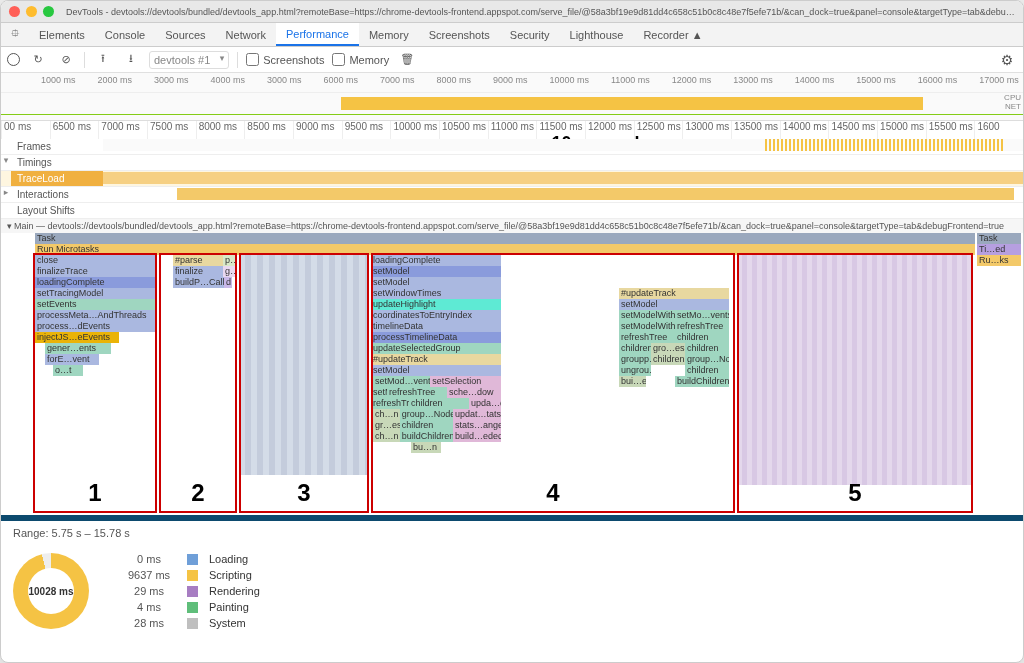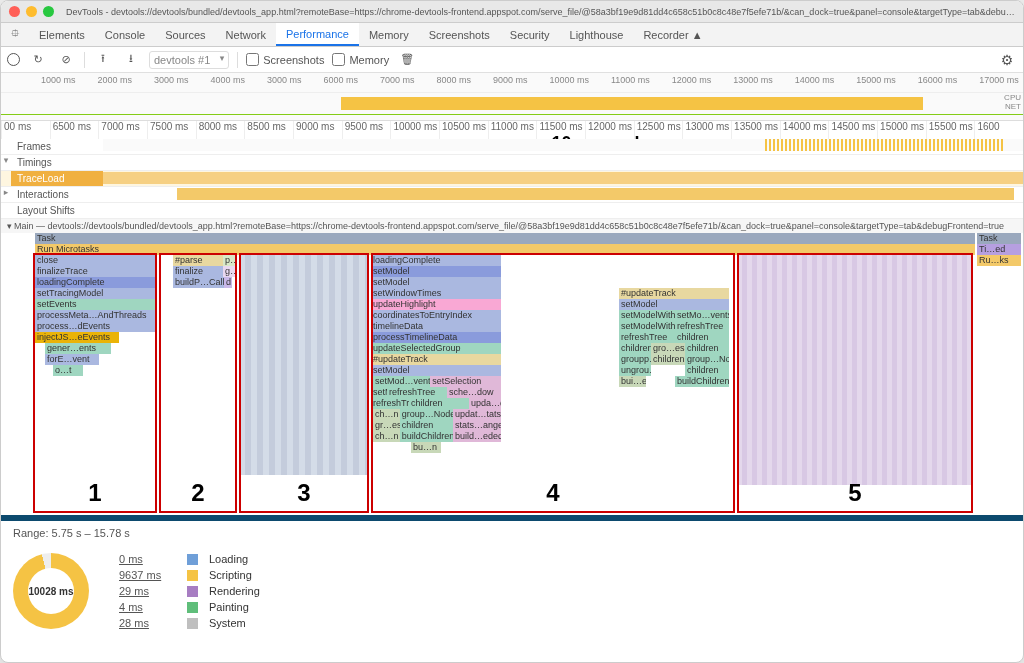--- a/index.html
+++ b/index.html
@@ -47,21 +47,21 @@
   .region-num { position: absolute; bottom: 4px; left: 50%; transform: translateX(-50%); font-size: 24px; font-weight: bold; color: #000; }
   .bottom-tabs { display: flex; height: 24px; border-bottom: 1px solid #ddd; background: #fff; font-size: 11px; }
   .btab { padding: 4px 12px; color: #555; cursor: pointer; }
   .btab.active { color: #1a73e8; border-bottom: 2px solid #1a73e8; }
   .summary-panel { padding: 8px 12px; display: flex; gap: 30px; align-items: flex-start; }
   .range-text { font-size: 11px; color: #555; margin: 6px 12px; }
   .donut { width: 76px; height: 76px; border-radius: 50%; background: conic-gradient(#f5c344 0 346deg, #eee 346deg 360deg); display: flex; align-items: center; justify-content: center; position: relative; }
   .donut::after { content: ""; position: absolute; width: 46px; height: 46px; background: #fff; border-radius: 50%; }
   .donut-text { position: relative; z-index: 1; font-size: 10px; font-weight: bold; }
   .legend { display: grid; grid-template-columns: 60px 14px auto; gap: 4px 8px; align-items: center; font-size: 11px; }
-  .legend .val { text-align: left; color: #555; text-decoration: underline; }
+  .legend .val { text-align: center; color: #555; }
   .swatch { width: 11px; height: 11px; }
   .frames-strip { height: 12px; position: relative; background: #fafafa; }
   .frames-y { position: absolute; top: 0; bottom: 0; background: repeating-linear-gradient(90deg,#f5c344 0 2px,#fafafa 2px 4px); }
 </style>
 </head>
 <body>
 
 <div class="window">
 
   <div class="titlebar">
@@ -238,21 +238,21 @@
       <div class="flame-row" style="background:#e8d8f0">g…</div>
     </div>
 
     <div class="flame-col" style="left:238px;width:130px;top:22px;background:repeating-linear-gradient(90deg,#d4dce8 0 6px,#c4ccdc 6px 12px);height:220px"></div>
 
     <div class="flame-col" style="left:370px;width:130px;top:22px">
       <div class="flame-row" style="background:#aab8e0">loadingComplete</div>
       <div class="flame-row" style="background:#8a9bdc">setModel</div>
       <div class="flame-row" style="background:#aab8e0">setModel</div>
       <div class="flame-row" style="background:#aab8e0">setWindowTimes</div>
-      <div class="flame-row" style="background:#f9a8d4">updateHighlight</div>
+      <div class="flame-row" style="background:#5eead4">updateHighlight</div>
       <div class="flame-row" style="background:#aab8e0">coordinatesToEntryIndex</div>
       <div class="flame-row" style="background:#aab8e0">timelineData</div>
       <div class="flame-row" style="background:#8a9bdc">processTimelineData</div>
       <div class="flame-row" style="background:#9fd6c0">updateSelectedGroup</div>
       <div class="flame-row" style="background:#e8d8a0">#updateTrack</div>
       <div class="flame-row" style="background:#aab8e0">setModel</div>
       <div style="display:flex">
         <div class="flame-row" style="background:#9fd6c0;flex:1">setModelWithEvents</div>
         <div class="flame-row" style="background:#9fd6c0;width:60px">setMod…vents</div>
         <div class="flame-row" style="background:#e0b8d8;width:74px">setSelection</div>

